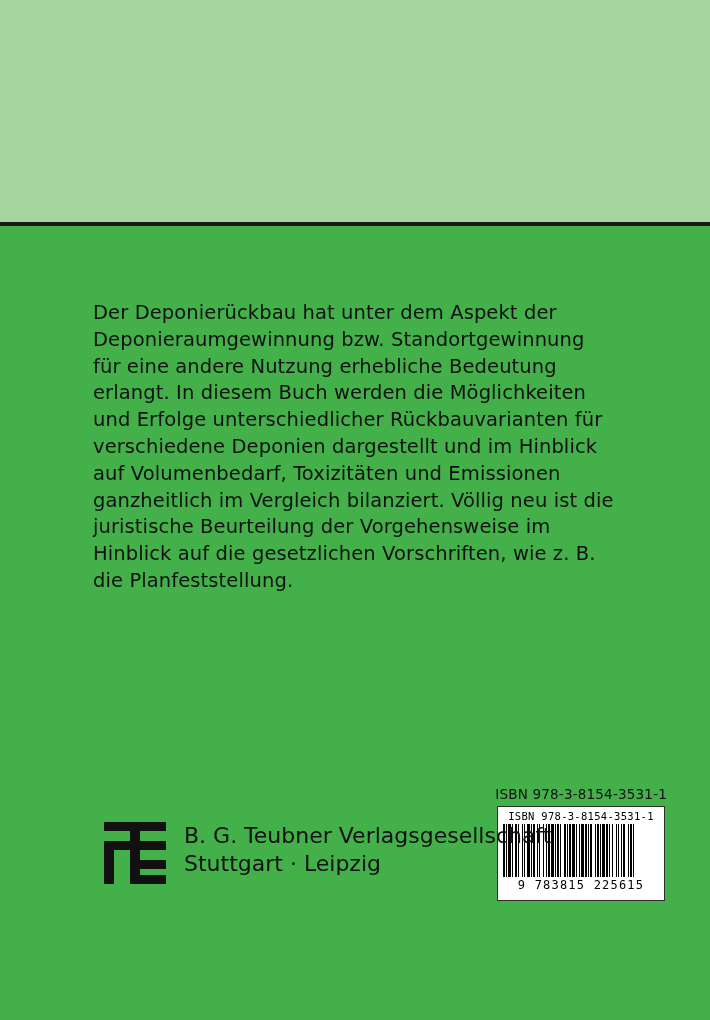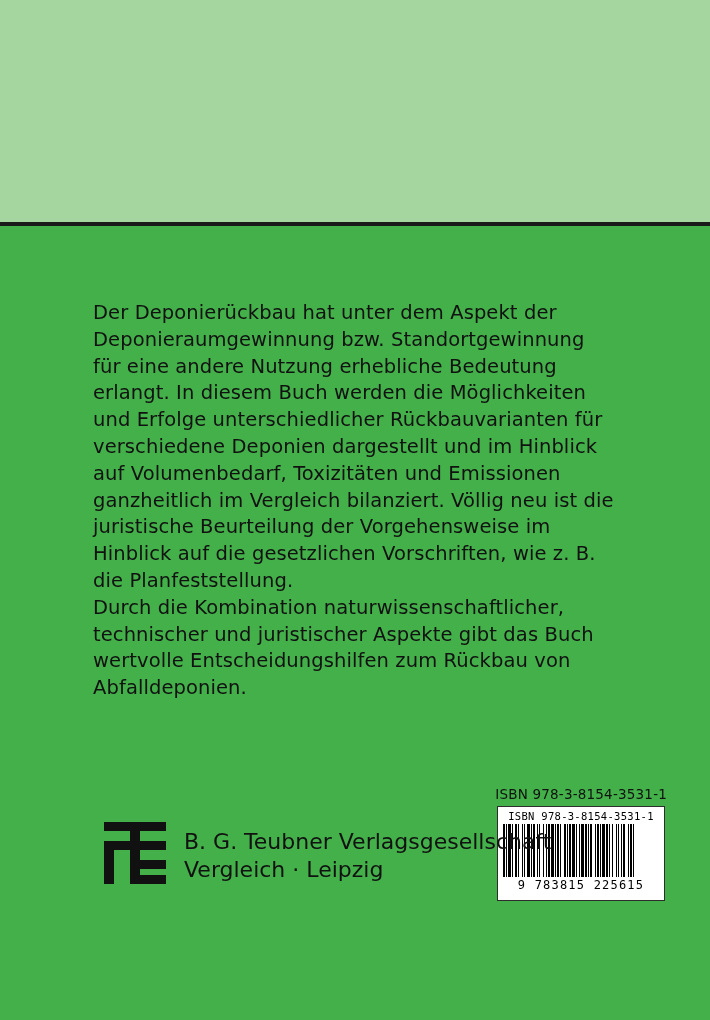--- a/index.html
+++ b/index.html
@@ -100,21 +100,21 @@
     font-family: "DejaVu Sans Mono", monospace;
     color: #000;
     letter-spacing: 1.2px;
     text-align: center;
   }
   .publisher {
     position: absolute;
     left: 104px;
     top: 822px;
     display: flex;
-    align-items: flex-end;
+    align-items: flex-start;
   }
   .logo {
     width: 62px;
     height: 62px;
     position: relative;
     flex: none;
   }
   .logo svg {
     display: block;
   }
@@ -135,21 +135,20 @@
 </head>
 <body>
 
 <div class="cover">
 
   <div class="top-panel"></div>
   <div class="top-rule"></div>
 
   <div class="blurb">
     <p>Der Deponierückbau hat unter dem Aspekt der Deponieraumgewinnung bzw. Standortgewinnung für eine andere Nutzung erhebliche Bedeutung erlangt. In diesem Buch werden die Möglichkeiten und Erfolge unterschiedlicher Rückbauvarianten für verschiedene Deponien dargestellt und im Hinblick auf Volumenbedarf, Toxizitäten und Emissionen ganzheitlich im Vergleich bilanziert. Völlig neu ist die juristische Beurteilung der Vorgehensweise im Hinblick auf die gesetzlichen Vorschriften, wie z. B. die Planfeststellung.</p>
-    <p>Durch die Kombination naturwissenschaftlicher, technischer und juristischer Aspekte gibt das Buch wertvolle Entscheidungshilfen zum Rückbau von Abfalldeponien.</p>
   </div>
 
   <div class="isbn-text">ISBN 978-3-8154-3531-1</div>
 
   <div class="barcode-box">
     <div class="barcode-caption">ISBN 978-3-8154-3531-1</div>
     <div class="barcode-bars" id="bars">
         <div class="bar tall" style="width: 2px; flex: 0 0 auto;"></div>
         <div class="gap" style="width: 1px; flex: 0 0 auto;"></div>
         <div class="bar tall" style="width: 1px; flex: 0 0 auto;"></div>
@@ -250,17 +249,17 @@
         <rect x="0" y="19" width="62" height="9" fill="#111111"></rect>
         <rect x="0" y="19" width="10" height="43" fill="#111111"></rect>
         <rect x="26" y="28" width="10" height="10" fill="#111111"></rect>
         <rect x="26" y="38" width="36" height="9" fill="#111111"></rect>
         <rect x="26" y="53" width="36" height="9" fill="#111111"></rect>
         <rect x="26" y="47" width="10" height="8" fill="#111111"></rect>
       </svg>
     </div>
     <div class="publisher-text">
       <div class="publisher-name">B. G. Teubner Verlagsgesellschaft</div>
-      <div class="publisher-city">Vergleich · Leipzig</div>
+      <div class="publisher-city">Stuttgart · Leipzig</div>
     </div>
   </div>
 
 </div>
 
 </body></html>

